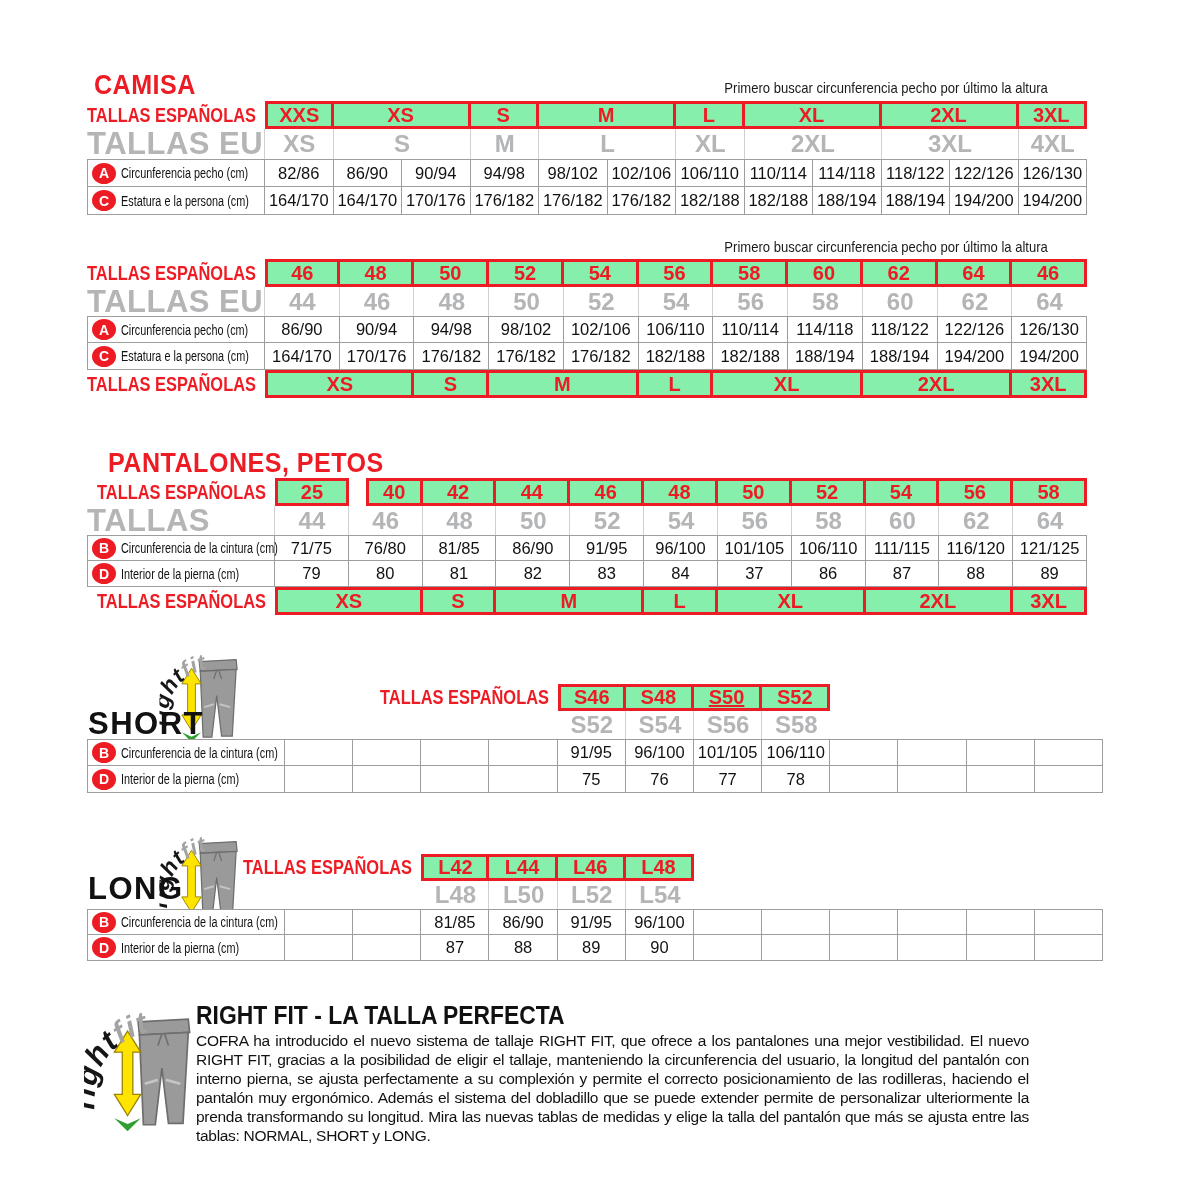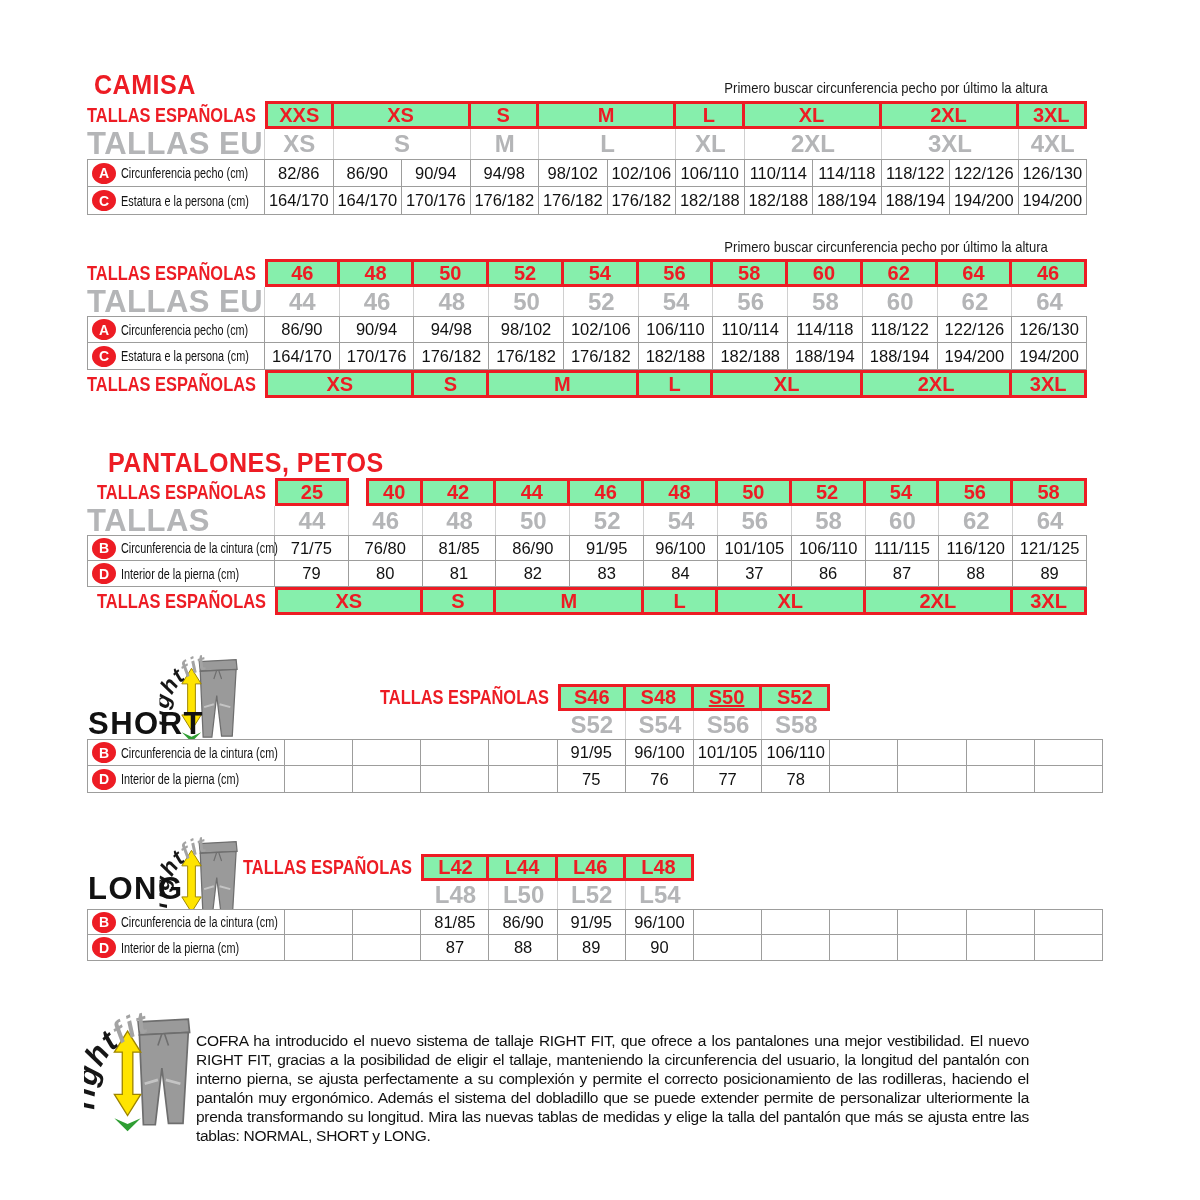--- a/index.html
+++ b/index.html
@@ -385,15 +385,18 @@
       <div class="mcell ml1 mt1"></div>
       <div class="mcell ml1 mt1"></div>
       <div class="mcell ml1 mt1"></div>
       <div class="mcell ml1 mt1"></div>
       <div class="mcell ml1 mt1"></div>
     </div>
 
   <svg class="logo" style="left:84px; top:998px" width="132" height="140" viewBox="0 0 100 100">
       <use href="#rf"></use>
     </svg>
+  <div class="rf-heading">
+    <span class="cond-h">RIGHT FIT - LA TALLA PERFECTA</span>
+  </div>
   <div class="rf-para">COFRA ha introducido el nuevo sistema de tallaje RIGHT FIT, que ofrece a los pantalones una mejor vestibilidad. El nuevo RIGHT FIT, gracias a la posibilidad de eligir el tallaje, manteniendo la circunferencia del usuario, la longitud del pantalón con interno pierna, se ajusta perfectamente a su complexión y permite el correcto posicionamiento de las rodilleras, haciendo el pantalón muy ergonómico. Además el sistema del dobladillo que se puede extender permite de personalizar ulteriormente la prenda transformando su longitud. Mira las nuevas tablas de medidas y elige la talla del pantalón que más se ajusta entre las tablas: NORMAL, SHORT y LONG.</div>
 
 </div>
 
 </body></html>

